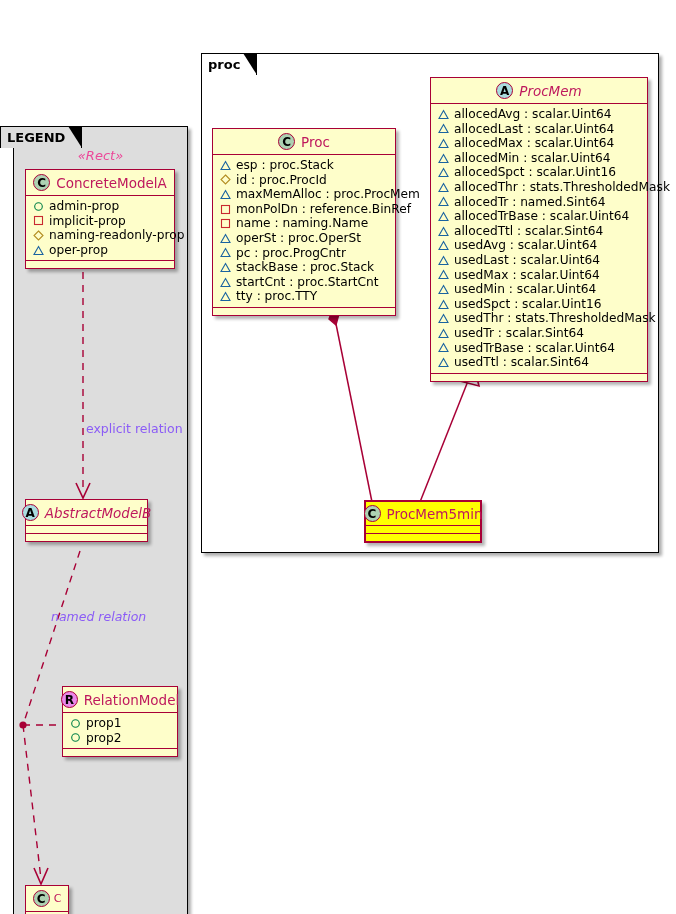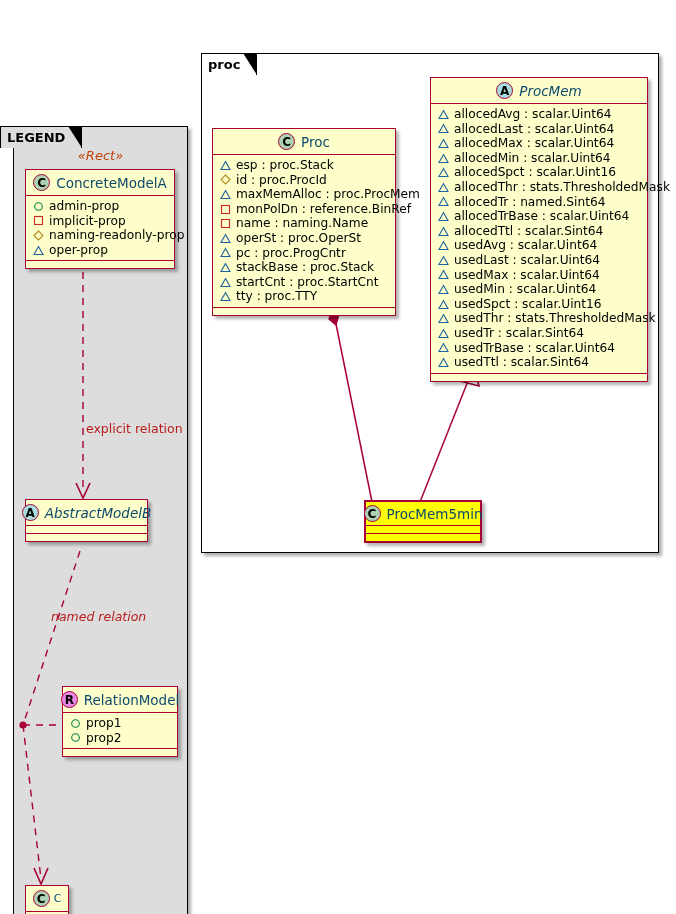--- a/index.html
+++ b/index.html
@@ -96,21 +96,21 @@
     gap: 6px;
     padding: 4px 8px 4px 8px;
     border-bottom: 1px solid #a80036;
     white-space: nowrap;
   }
   .cls.highlight .cls-head {
     padding: 3px 7px;
   }
   .cls-title {
     font-size: 13.5px;
-    color: #0c4a6e;
+    color: #be185d;
   }
   .cls-title.italic { font-style: italic; }
   .cls-title.small { font-size: 11px; }
   .cls-body {
     padding: 3px 6px 3px 7px;
     border-bottom: 1px solid #a80036;
   }
   .cls-body.empty { height: 7px; padding: 0; }
   .cls-foot { height: 7px; }
   .attr {
@@ -137,21 +137,21 @@
   .badge.c { background: #add1b2; border: 1px solid #a80036; color: #000000; }
   .badge.a { background: #a9dcdf; border: 1px solid #a80036; color: #000000; }
   .badge.r { background: #e987e9; border: 1px solid #a80036; color: #000000; }
 
   
   .vis { width: 11px; height: 11px; flex: none; display: block; }
 
   .edge-label {
     position: absolute;
     font-size: 12.5px;
-    color: #b91c1c;
+    color: #8b5cf6;
     white-space: nowrap;
     background: transparent;
   }
 </style>
 </head>
 <body>
 
 <div class="canvas">
 
   <div class="pkg" style="left:201px; top:17px; width:458px; height:500px;">
@@ -384,21 +384,21 @@
 
   <div class="cls highlight" style="left:364px; top:464px; width:118px;">
     <div class="cls-head">
       <span class="badge c">C</span>
       <span class="cls-title">ProcMem5min</span>
     </div>
     <div class="cls-body empty"></div>
     <div class="cls-foot"></div>
   </div>
 
-  <div style="position:absolute; left:13px; top:112px; width:175px; text-align:center; font-style:italic; font-size:13px; color:#c2410c;">«Rect»</div>
+  <div style="position:absolute; left:13px; top:112px; width:175px; text-align:center; font-style:italic; font-size:13px; color:#ec4899;">«Rect»</div>
 
   <div class="cls" style="left:25px; top:133px; width:150px;">
     <div class="cls-head">
       <span class="badge c">C</span>
       <span class="cls-title">ConcreteModelA</span>
     </div>
     <div class="cls-body">
       <div class="attr">
         <svg class="vis" viewBox="0 0 11 11">
             <circle cx="5.5" cy="5.5" r="3.8" fill="none" stroke="#038048" stroke-width="1.1"></circle>

